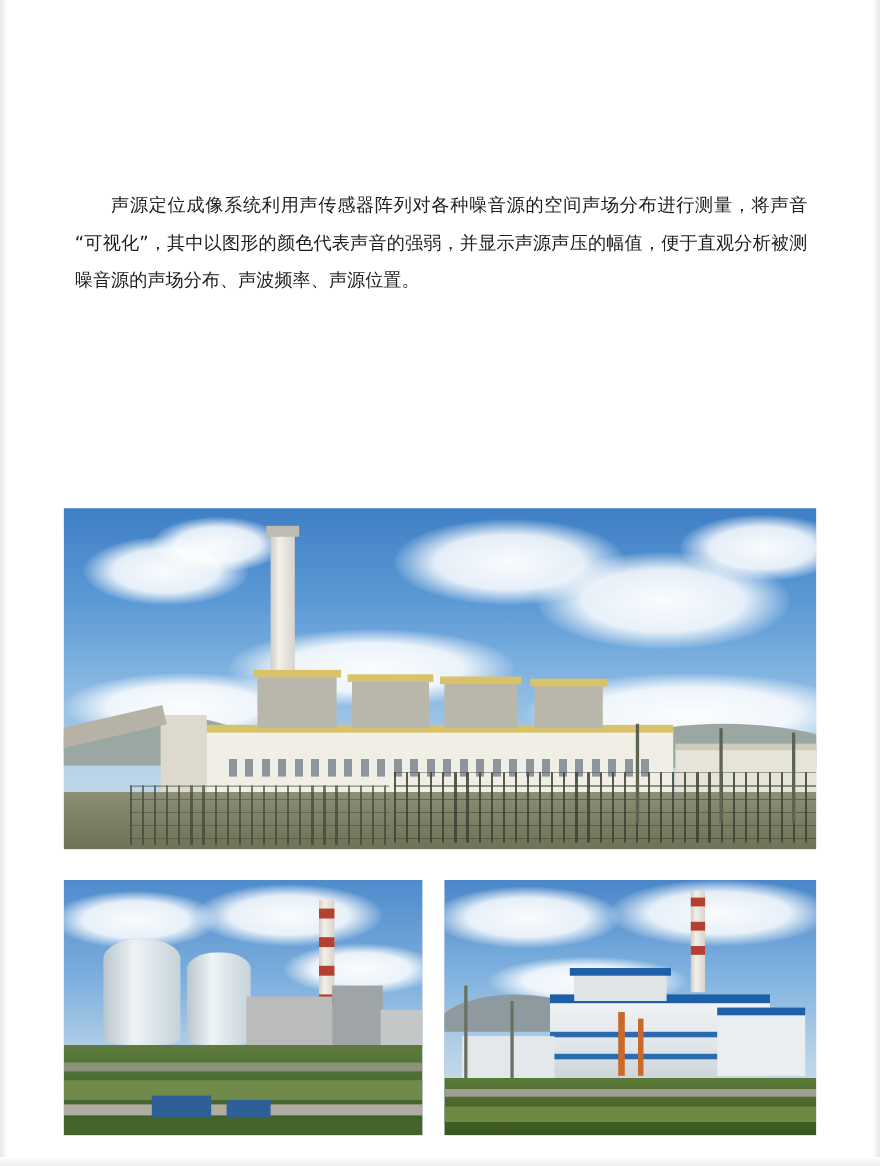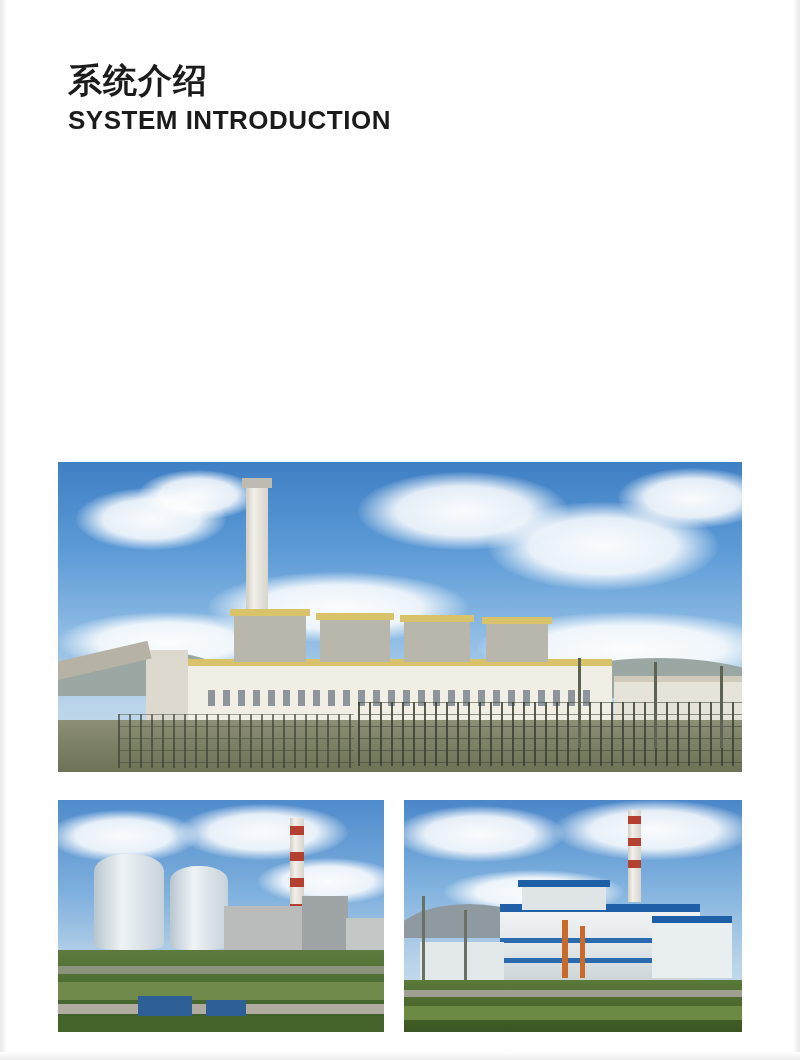--- a/index.html
+++ b/index.html
@@ -195,26 +195,23 @@
   }
 </style>
 </head>
 <body>
 
 <div class="page">
 
   <div class="edge-strip left"></div>
   <div class="edge-strip right"></div>
 
-  <div class="heading-block">
-    <div class="title-cn">系统介绍</div>
-    <div class="title-en">SYSTEM INTRODUCTION</div>
-  </div>
 
   <div class="body-text">
+    <p>声源定位成像系统利用声传感器阵列对各种噪音源的空间声场分布进行测量，将声音“可视化”，其中以图形的颜色代表声音的强弱，并显示声源声压的幅值，便于直观分析被测噪音源的声场分布、声波频率、声源位置。</p>
   </div>
 
   <div class="photo photo-main">
     <div class="sky"></div>
 
     <div class="cloud" style="left:18px; top:26px; width:150px; height:62px;"></div>
     <div class="cloud" style="left:80px; top:8px; width:120px; height:50px;"></div>
     <div class="cloud" style="left:300px; top:10px; width:210px; height:78px;"></div>
     <div class="cloud" style="left:430px; top:40px; width:230px; height:88px;"></div>
     <div class="cloud" style="left:560px; top:6px; width:150px; height:60px;"></div>

